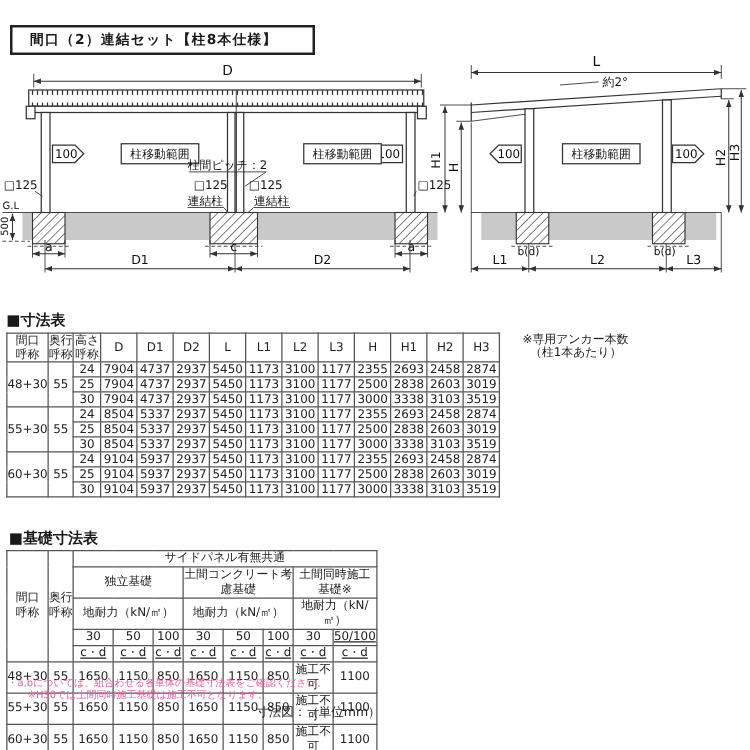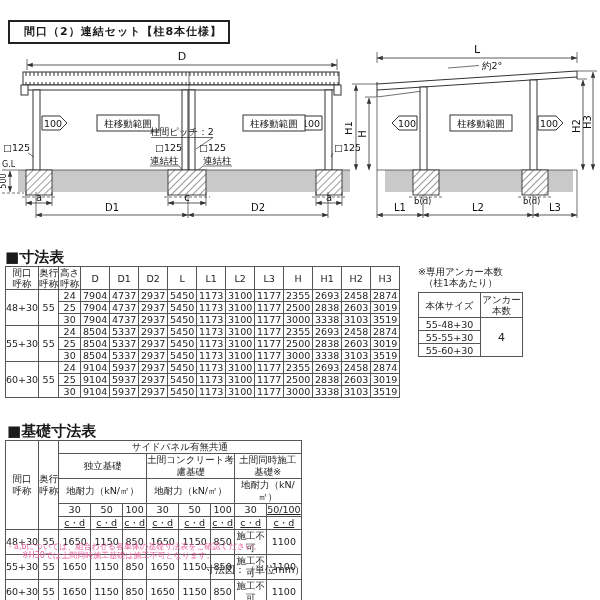--- a/index.html
+++ b/index.html
@@ -1,21 +1,21 @@
 <!DOCTYPE html>
 <html><head>
 <meta charset="utf-8">
 <style>
   html,body{margin:0;padding:0;background:#fff;}
   #page{position:relative;width:600px;height:600px;background:#fff;overflow:hidden;
         font-family:"DejaVu Sans","Liberation Sans",sans-serif;color:#1a1a1a;}
   .abs{position:absolute;}
-  #titlebox{left:8px;top:20px;border:2px solid #222;padding:2px 6px 3px 14px;
+  #titlebox{left:8px;top:20px;border:2px solid #222;padding:2px 28px 3px 14px;
             font-size:11px;font-weight:bold;letter-spacing:1px;background:#fff;}
-  .sec-h{font-size:15px;font-weight:bold;}
+  .sec-h{font-size:12px;font-weight:bold;}
   .note{font-size:8px;color:#333;}
   .pink{color:#e8609e;}
   .unit{font-size:10px;color:#222;}
   table.spec{border-collapse:collapse;table-layout:fixed;background:#fff;}
   table.spec td{border:1px solid #555;text-align:center;vertical-align:middle;
                 padding:0;font-size:9.5px;line-height:11px;height:11px;overflow:hidden;
                 color:#222;}
   .hdr{font-size:8px;line-height:8.5px;white-space:pre-line;}
   .hdr2{font-size:8.5px;line-height:9px;white-space:pre-line;}
   #dimtable td{height:11px;}
@@ -448,43 +448,20 @@
       <td>3000</td>
       <td>3338</td>
       <td>3103</td>
       <td>3519</td>
     </tr>
   </tbody>
     </table>
 
   <div class="abs anchornote" style="left:418px;top:266px">※専用アンカー本数</div>
   <div class="abs anchornote" style="left:424px;top:277px">（柱1本あたり）</div>
-  <table class="spec abs" style="left:418px;top:292px">
-    <colgroup>
-        <col style="width:62px">
-        <col style="width:42px">
-      </colgroup>
-    <tbody>
-        <tr>
-      <td style="height:24px">本体サイズ</td>
-      <td class="hdr2">アンカー
-本数</td>
-    </tr>
-    <tr>
-      <td style="height:12px">55-48+30</td>
-      <td rowspan="3" style="font-size:11px">4</td>
-    </tr>
-    <tr>
-          <td style="height:12px">55-55+30</td>
-        </tr>
-    <tr>
-          <td style="height:12px">55-60+30</td>
-        </tr>
-  </tbody>
-    </table>
 
   <div class="abs sec-h" style="left:7px;top:422px">■基礎寸法表</div>
 
   <table id="foundtable" class="spec abs" style="left:5px;top:440px">
     <colgroup>
         <col style="width:30px">
         <col style="width:20px">
       <col style="width:32px">
         <col style="width:32px">
         <col style="width:24px">

